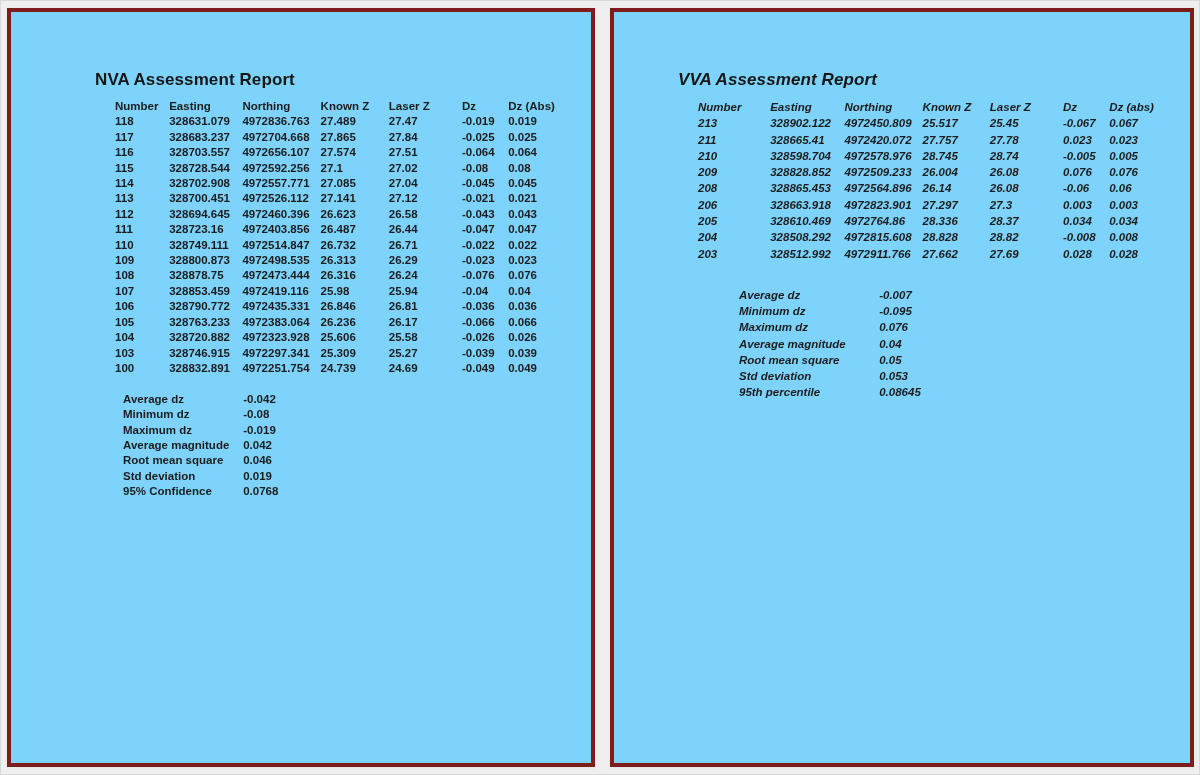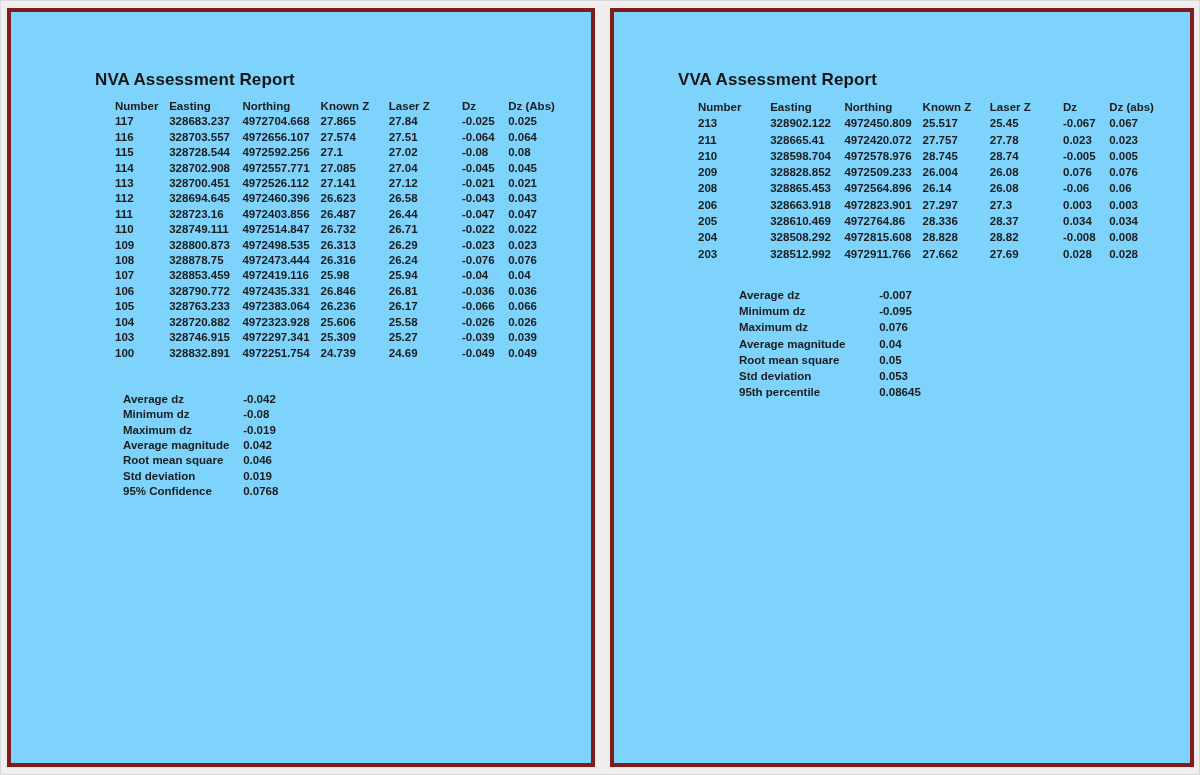--- a/index.html
+++ b/index.html
@@ -9,21 +9,21 @@
     box-shadow:inset 0 0 0 1px #d8d8d8;
     font-family:"Liberation Sans",sans-serif;
     color:#1b1b1b;
   }
   .page{
     position:absolute;top:8px;height:759px;background:#7dd3fc;
     border:4px solid #7f1d1d;box-sizing:border-box;
     box-shadow:0 1px 3px rgba(0,0,0,0.05);
   }
   .p1{left:7px;width:588px;}
-  .p2{left:610px;width:584px;}
+  .p2{left:610px;width:584px;font-style:italic;}
   .title{
     position:absolute;font-size:17px;font-weight:700;color:#161616;
     letter-spacing:0.1px;white-space:nowrap;line-height:1.2;
   }
   .p1 .title{left:84px;top:58px;}
   .p2 .title{left:64px;top:58px;}
   .tbl{
     position:absolute;top:87px;font-size:11.5px;font-weight:700;
     color:#1c1c1c;white-space:nowrap;
   }
@@ -65,20 +65,29 @@
       <span class="c">Number</span>
       <span class="c">Easting</span>
       <span class="c">Northing</span>
       <span class="c">Known Z</span>
       <span class="c">Laser Z</span>
       <span class="c">Dz</span>
       <span class="c">Dz (Abs)</span>
     </div>
     <div>
 
+        <div class="row">
+          <span class="c">118</span>
+          <span class="c">328631.079</span>
+          <span class="c">4972836.763</span>
+          <span class="c">27.489</span>
+          <span class="c">27.47</span>
+          <span class="c">-0.019</span>
+          <span class="c">0.019</span>
+        </div>
 
         <div class="row">
           <span class="c">117</span>
           <span class="c">328683.237</span>
           <span class="c">4972704.668</span>
           <span class="c">27.865</span>
           <span class="c">27.84</span>
           <span class="c">-0.025</span>
           <span class="c">0.025</span>
         </div>

